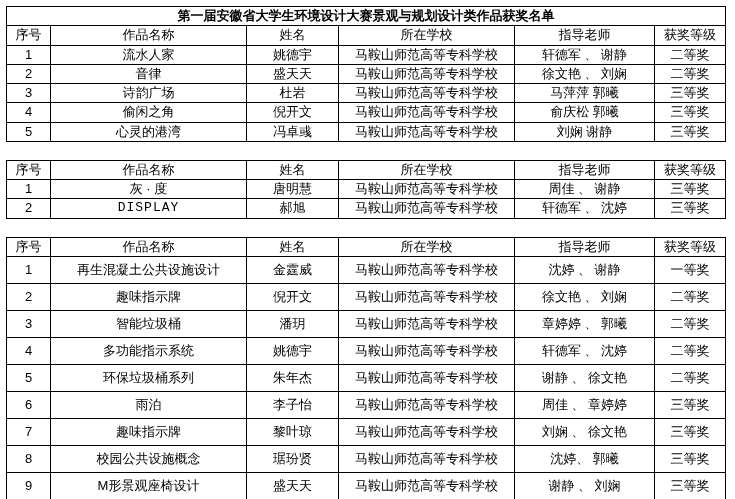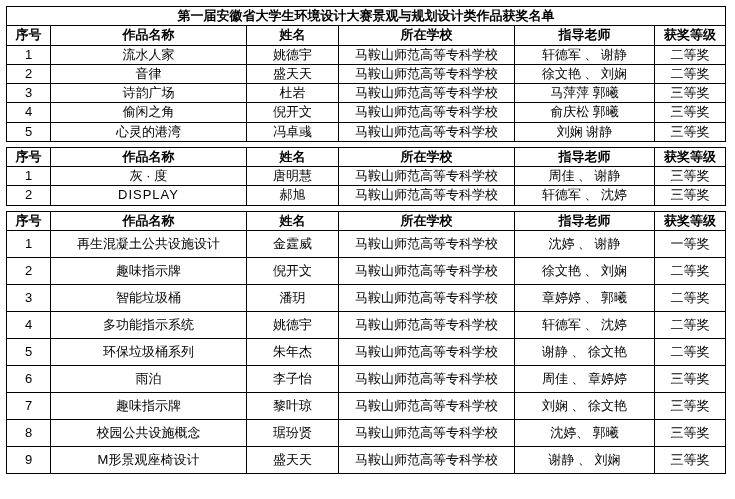--- a/index.html
+++ b/index.html
@@ -16,53 +16,53 @@
     overflow: hidden;
   }
   .page {
     padding: 6px 6px 0 6px;
     box-sizing: border-box;
   }
   table.award-table {
     border-collapse: collapse;
     width: 719px;
     table-layout: fixed;
-    margin-bottom: 5px;
+    margin-bottom: 18px;
   }
   table.award-table td, table.award-table th {
     border: 1px solid #000000;
     padding: 1px 2px;
     text-align: center;
     vertical-align: middle;
     font-size: 13px;
     line-height: 1.25;
     white-space: nowrap;
     overflow: hidden;
   }
   .title-cell {
     font-weight: bold;
     font-size: 15px;
     padding: 3px 2px 4px 2px;
     letter-spacing: 0px;
   }
   .head-cell {
-    font-weight: bold;
+    font-weight: normal;
     font-size: 13px;
     padding: 2px;
   }
   .c-no    { width: 44px; }
   .c-work  { width: 196px; }
   .c-name  { width: 92px; }
   .c-school{ width: 176px; }
   .c-teach { width: 140px; }
   .c-grade { width: 71px; }
 
   .row-tall td { height: 22px; }
   .t3 td.body-cell { height: 24px; }
-  .mono { font-family: Liberation Sans, sans-serif; letter-spacing: 1px; }
+  .mono { font-family: Liberation Mono, monospace; letter-spacing: 1px; }
 </style>
 </head>
 <body>
 
 <div class="page">
 
   <table class="award-table t1">
     <colgroup>
       <col class="c-no">
         <col class="c-work">

